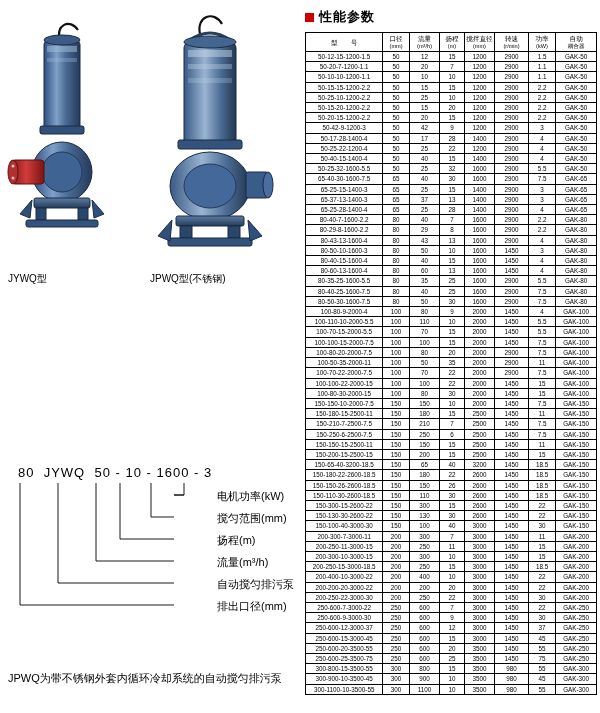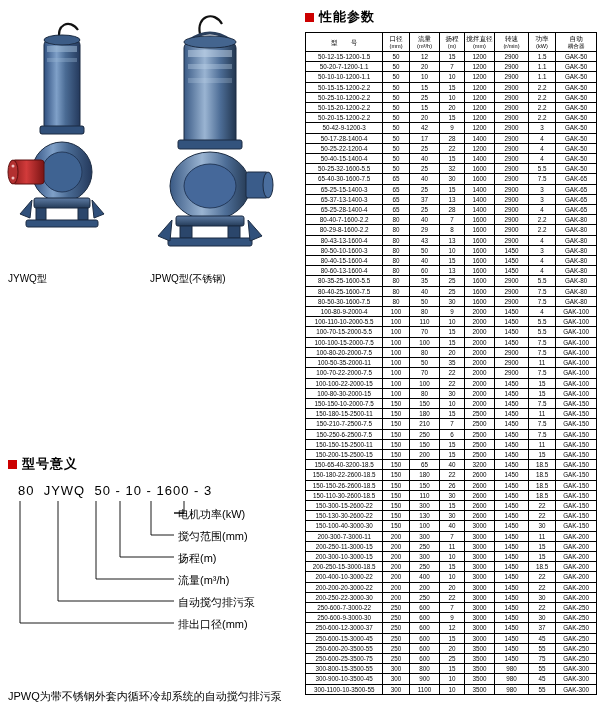--- a/index.html
+++ b/index.html
@@ -45,21 +45,21 @@
 
   
   .model-wrap{position:relative;height:250px;margin-top:10px;}
   .model-code{
     font-size:13px;letter-spacing:1px;font-weight:normal;
     white-space:pre;
     position:absolute;left:10px;top:0px;
   }
   .leaders{position:absolute;left:0;top:0;width:288px;height:210px;}
   .mlabel{
-    position:absolute;font-size:11px;white-space:nowrap;
+    position:absolute;font-size:11px;white-space:nowrap;margin-left:39px;
   }
   .notes{position:absolute;left:0px;top:205px;font-size:11px;line-height:17px;}
 
   
   .right{position:absolute;left:305px;top:8px;width:292px;}
   .tbl-head{margin-bottom:6px;}
   table.spec{
     border-collapse:collapse;
     width:292px;
     font-size:6.3px;
@@ -184,24 +184,20 @@
           <path d="M248 220 l14 16 l-12 5 z" fill="#30507b" stroke="#1b2b42"></path>
         </g>
       </svg>
 
       <div class="pump-caption cap1">JYWQ型</div>
       <div class="pump-caption cap2">JPWQ型(不锈钢)</div>
     </div>
 
 
     <div class="sec2">
-      <div class="sec-head">
-        <span class="sq"></span>
-        <span class="txt">型号意义</span>
-      </div>
 
       <div class="model-wrap">
         <div class="model-code">80  JYWQ  50 - 10 - 1600 - 3</div>
 
         <svg class="leaders" viewBox="0 0 288 210">
 
           <path d="M176 18 L176 30 L166 30" stroke="#000" stroke-width="0.9" fill="none"></path>
 
           <path d="M143 18 L143 52 L166 52" stroke="#000" stroke-width="0.9" fill="none"></path>
 

